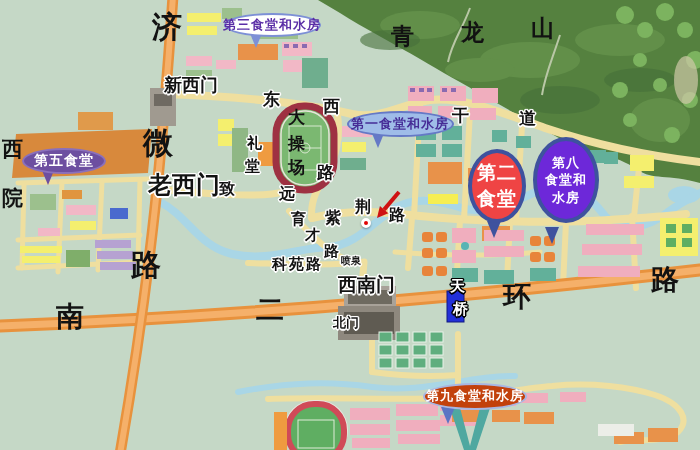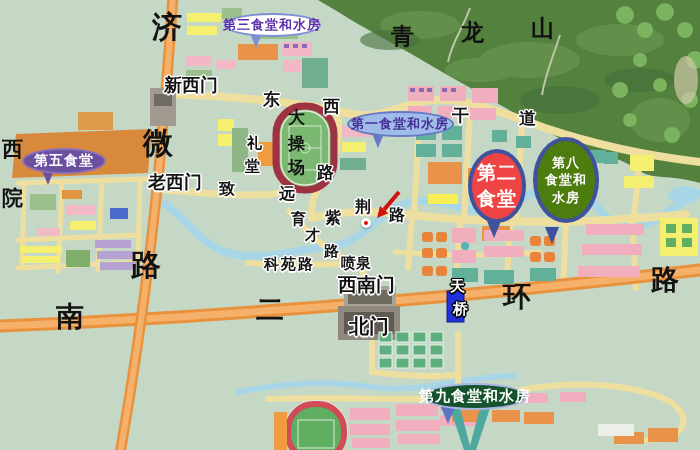--- a/index.html
+++ b/index.html
@@ -284,27 +284,27 @@
       <div class="tail" style="left: 371px; top: 131px; border-left: 7px solid transparent; border-right: 7px solid transparent; border-top: 17px solid rgb(101, 121, 198);"></div>
       <div class="callout" style="left: 346.5px; top: 111px; width: 107px; height: 26px; background: rgb(159, 188, 232); border: 2px solid rgb(101, 121, 198); color: rgb(70, 44, 150); font-size: 13px;">
         <span class="line">第一食堂和水房</span>
       </div>
       <div class="tail" style="left: 487px; top: 221px; border-left: 7px solid transparent; border-right: 7px solid transparent; border-top: 17px solid rgb(62, 82, 158);"></div>
       <div class="callout" style="left: 468px; top: 149px; width: 58px; height: 74px; background: #ef4444; border: 4px solid rgb(62, 82, 158); color: rgb(255, 255, 255); font-size: 19px;">
         <span class="line">第二</span>
         <span class="line">食堂</span>
       </div>
       <div class="tail" style="left: 545px; top: 227px; border-left: 7px solid transparent; border-right: 7px solid transparent; border-top: 17px solid rgb(62, 82, 158);"></div>
-      <div class="callout" style="left: 533px; top: 137px; width: 66px; height: 86px; background: #4d7c0f; border: 4px solid rgb(62, 82, 158); color: rgb(255, 255, 255); font-size: 13px;">
+      <div class="callout" style="left: 533px; top: 137px; width: 66px; height: 86px; background: #6d28d9; border: 4px solid rgb(62, 82, 158); color: rgb(255, 255, 255); font-size: 13px;">
         <span class="line">第八</span>
         <span class="line">食堂和</span>
         <span class="line">水房</span>
       </div>
       <div class="tail" style="left: 441px; top: 407px; border-left: 7px solid transparent; border-right: 7px solid transparent; border-top: 17px solid rgb(91, 116, 196);"></div>
-      <div class="callout" style="left: 423px; top: 382.5px; width: 104px; height: 27px; background: #14532d; border: 2px solid rgb(168, 182, 226); color: rgb(255, 255, 255); font-size: 15px;">
+      <div class="callout" style="left: 423px; top: 382.5px; width: 104px; height: 27px; background: #c2410c; border: 2px solid rgb(168, 182, 226); color: rgb(255, 255, 255); font-size: 13px;">
         <span class="line">第九食堂和水房</span>
       </div>
       <div class="tail" style="left: 41px; top: 168px; border-left: 7px solid transparent; border-right: 7px solid transparent; border-top: 17px solid rgb(109, 79, 160);"></div>
       <div class="callout" style="left: 22px; top: 148px; width: 84px; height: 26px; background: rgb(109, 79, 160); border: 2px solid rgb(138, 112, 188); color: rgb(255, 255, 255); font-size: 14px; font-family: Liberation Serif, serif;">
         <span class="line">第五食堂</span>
       </div>
     </div>
   <div id="labels-layer">
       <span class="map-label" style="left: 152px; top: 12px; font-size: 30px; font-weight: 700;">济</span>
       <span class="map-label" style="left: 143px; top: 128px; font-size: 30px; font-weight: 700;">微</span>
@@ -322,26 +322,26 @@
       <span class="map-label halo" style="left: 452px; top: 107px; font-size: 17px; font-weight: 700;">干</span>
       <span class="map-label halo" style="left: 519px; top: 110px; font-size: 17px; font-weight: 700;">道</span>
       <span class="map-label halo" style="left: 219px; top: 181px; font-size: 16px; font-weight: 700;">致</span>
       <span class="map-label halo" style="left: 279px; top: 186px; font-size: 16px; font-weight: 700;">远</span>
       <span class="map-label halo" style="left: 325px; top: 210px; font-size: 16px; font-weight: 700;">紫</span>
       <span class="map-label halo" style="left: 355px; top: 199px; font-size: 16px; font-weight: 700;">荆</span>
       <span class="map-label halo" style="left: 389px; top: 207px; font-size: 16px; font-weight: 700;">路</span>
       <span class="map-label halo" style="left: 291px; top: 212px; font-size: 15px; font-weight: 700;">育</span>
       <span class="map-label halo" style="left: 305px; top: 228px; font-size: 15px; font-weight: 700;">才</span>
       <span class="map-label halo" style="left: 324px; top: 244px; font-size: 15px; font-weight: 700;">路</span>
-      <span class="map-label halo" style="left: 264px; top: 257px; font-size: 15px; font-weight: 700; letter-spacing: 2px;">科苑路</span>
-      <span class="map-label halo" style="left: 341px; top: 256px; font-size: 15px; font-weight: 700;">喷泉</span>
+      <span class="map-label halo" style="left: 272px; top: 257px; font-size: 15px; font-weight: 700; letter-spacing: 2px;">科苑路</span>
+      <span class="map-label halo" style="left: 341px; top: 256px; font-size: 10px; font-weight: 700;">喷泉</span>
       <span class="map-label halo" style="left: 164px; top: 76px; font-size: 18px; font-weight: 700;">新西门</span>
-      <span class="map-label halo" style="left: 148px; top: 173px; font-size: 18px; font-weight: 700;">老西门</span>
+      <span class="map-label halo" style="left: 148px; top: 173px; font-size: 24px; font-weight: 700;">老西门</span>
       <span class="map-label halo" style="left: 338px; top: 275px; font-size: 19px; font-weight: 700;">西南门</span>
-      <span class="map-label halo" style="left: 349px; top: 316px; font-size: 20px; font-weight: 700;">北门</span>
+      <span class="map-label halo" style="left: 333px; top: 316px; font-size: 13px; font-weight: 700;">北门</span>
       <span class="map-label halo-dark" style="left: 450px; top: 279px; font-size: 15px; font-weight: 700; color: rgb(255, 255, 255);">天</span>
       <span class="map-label halo-dark" style="left: 453px; top: 302px; font-size: 15px; font-weight: 700; color: rgb(255, 255, 255);">桥</span>
       <span class="map-label halo" style="left: 247px; top: 136px; font-size: 15px; font-weight: 700;">礼</span>
       <span class="map-label halo" style="left: 245px; top: 159px; font-size: 15px; font-weight: 700;">堂</span>
       <span class="map-label" style="left: 288px; top: 109px; font-size: 17px; font-weight: 700;">大</span>
       <span class="map-label" style="left: 288px; top: 135px; font-size: 17px; font-weight: 700;">操</span>
       <span class="map-label" style="left: 288px; top: 159px; font-size: 17px; font-weight: 700;">场</span>
       <span class="map-label" style="left: 2px; top: 139px; font-size: 21px; font-weight: 700;">西</span>
       <span class="map-label" style="left: 2px; top: 188px; font-size: 21px; font-weight: 700;">院</span>
     </div>

